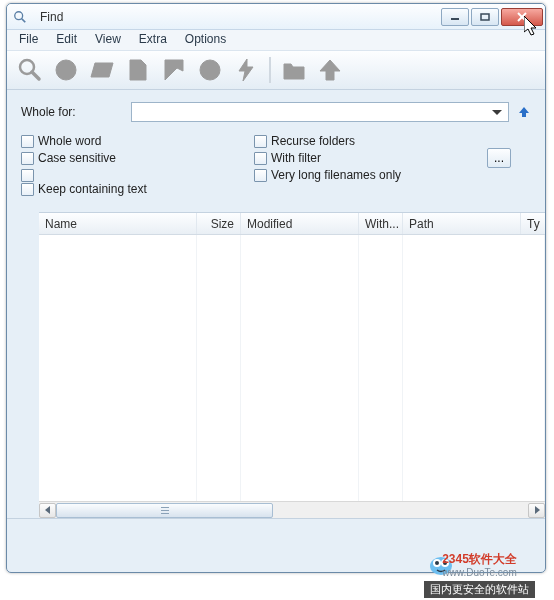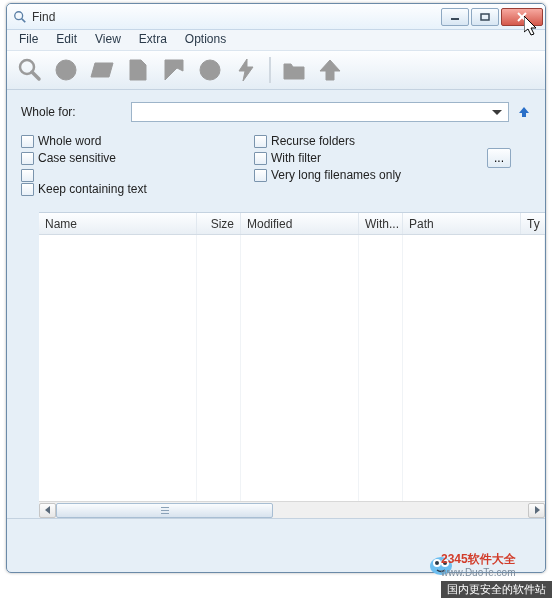--- a/index.html
+++ b/index.html
@@ -12,21 +12,21 @@
   box-shadow: 0 0 3px rgba(0,0,0,0.3);
 }
 
 
 .titlebar {
   height: 26px; display: flex; align-items: center; padding: 0 0 0 6px;
   background: linear-gradient(to bottom, #fdfeff, #e8f2fb);
   border-bottom: 1px solid #c6d7e8; border-radius: 5px 5px 0 0;
 }
 .titlebar .app-icon { width: 14px; height: 14px; margin-right: 5px; }
-.titlebar .title { color: #333; }
+.titlebar .title { color: #333; margin-left: 8px; }
 .win-btns { margin-left: auto; display: flex; padding-right: 2px; }
 .win-btn {
   width: 28px; height: 18px; margin-left: 2px; border: 1px solid #8ea8c2;
   border-radius: 2px; background: linear-gradient(to bottom, #f9fcff, #d8e6f3);
   display: flex; align-items: center; justify-content: center; cursor: default;
 }
 .win-btn.close { width: 42px; background: linear-gradient(to bottom, #f7a9a0, #d4594c); border-color: #9a3e35; }
 .win-btn svg { display: block; }
 
 
@@ -117,21 +117,21 @@
   display: flex; align-items: center; justify-content: center;
 }
 .hscroll .grip { width: 8px; height: 7px; display: flex; flex-direction: column; justify-content: space-between; }
 .hscroll .grip span { height: 1px; background: #8aa1b7; }
 
 
 .status { height: 20px; background: #e6eff7; border-top: 1px solid #c4d2e0; }
 
 
 .watermark {
-  position: absolute; right: 2px; bottom: 2px; text-align: left; font-size: 11px;
+  position: absolute; right: 19px; bottom: 2px; text-align: center; font-size: 11px;
   color: #666; line-height: 1.2;
 }
 .watermark .brand { color: #d23c2a; font-weight: bold; }
 .watermark .url { color: #7a8a9a; font-size: 10px; }
 .watermark .footer {
   background: #4a4a4a; color: #fff; padding: 2px 6px; font-size: 11px; margin-top: 2px;
 }
 .mascot {
   position: absolute; right: 98px; bottom: 24px; width: 30px; height: 26px;
 }

